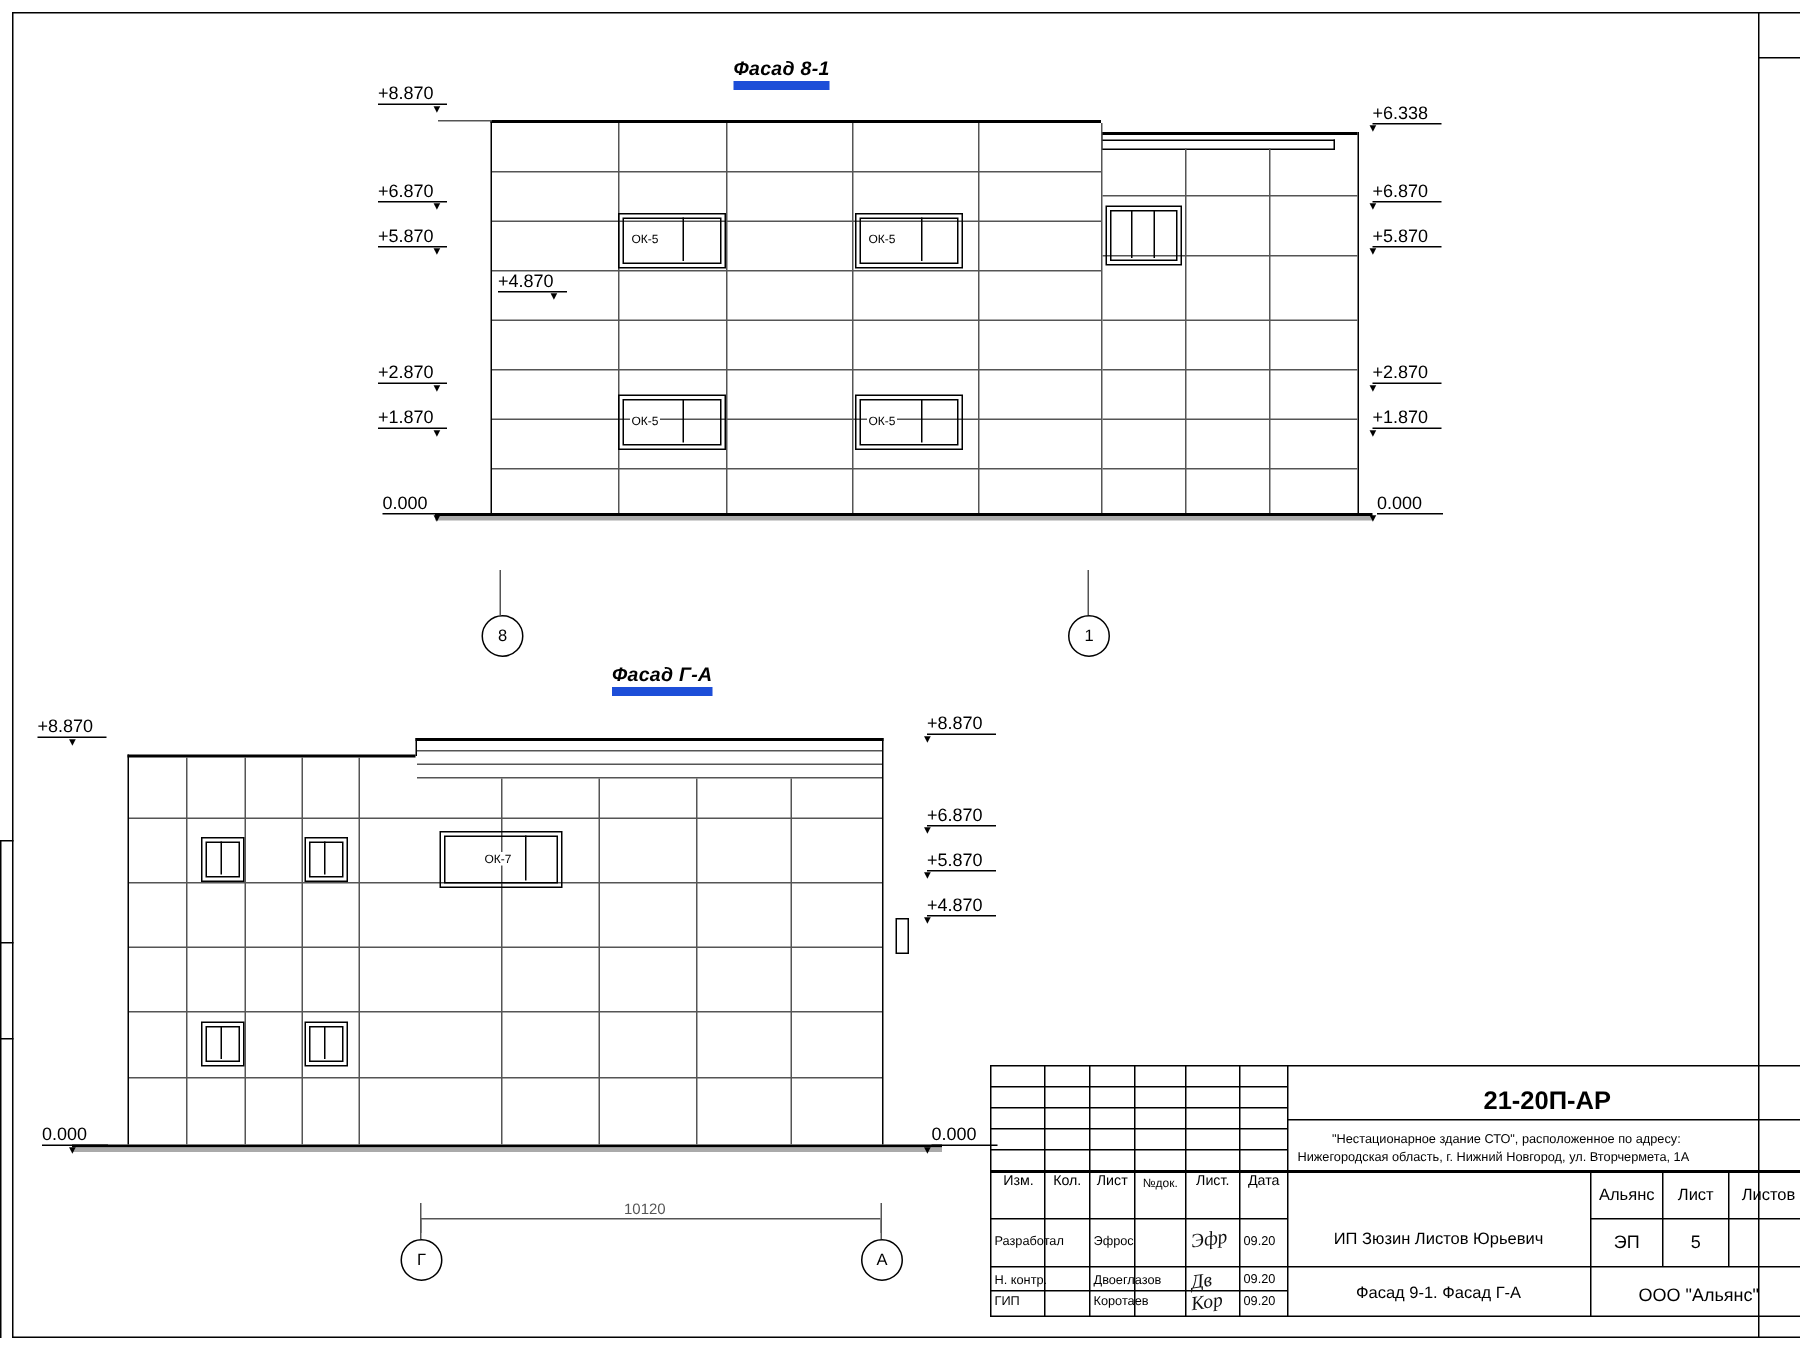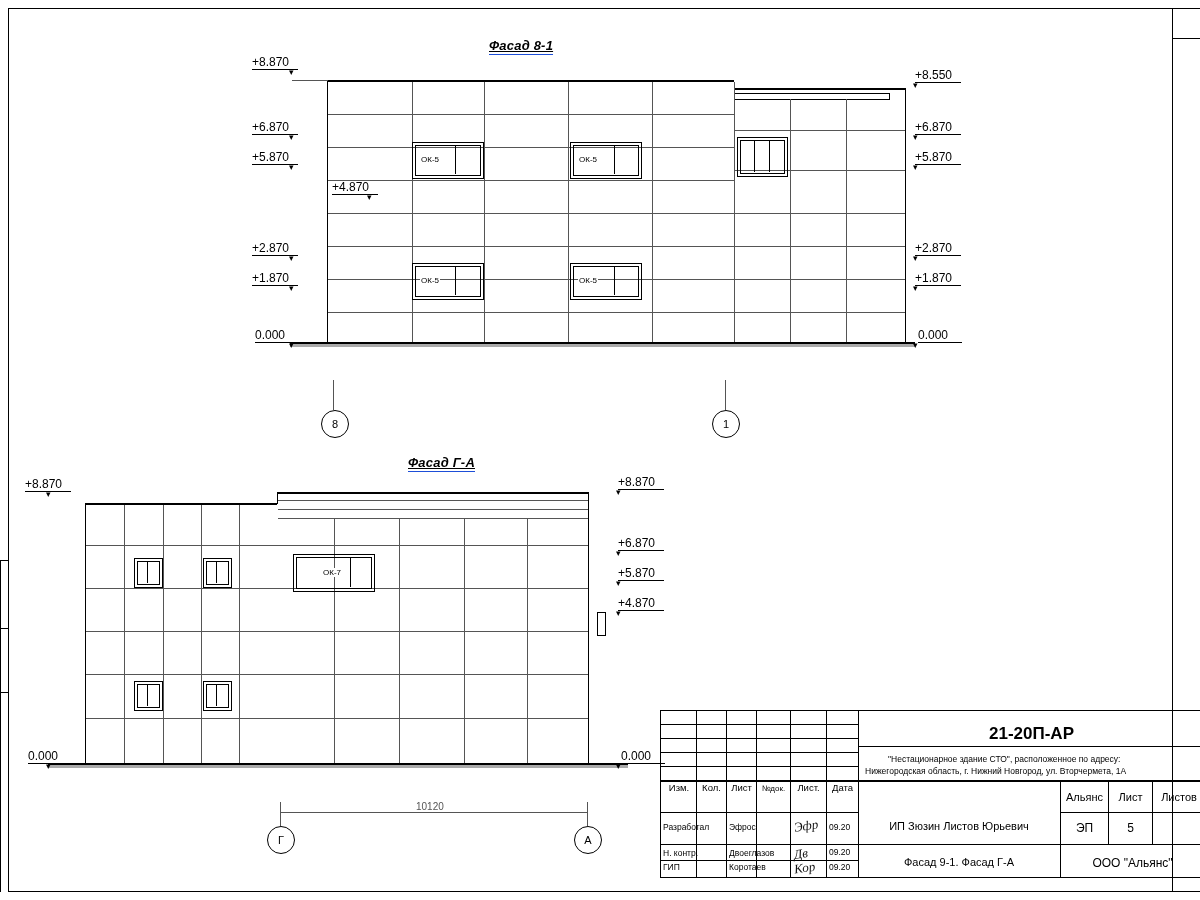--- a/index.html
+++ b/index.html
@@ -16,21 +16,21 @@
 
   
   .frame-v{width:1px;background:#000;}
   .frame-h{height:1px;background:#000;}
 
   
   .facade-title{
     font-style:italic;font-weight:bold;font-size:13px;letter-spacing:.2px;
     white-space:nowrap;
   }
-  .facade-title .ul{display:block;border-bottom:1px solid #1d4ed8;padding-bottom:1px;text-decoration:underline;}
+  .facade-title .ul{display:block;border-bottom:6px solid #1d4ed8;padding-bottom:1px;}
 
   
   .lvl{font-size:12px;white-space:nowrap;}
   .lvl .tick{display:block;height:1px;background:#000;}
   .mark-arrow{position:absolute;font-size:9px;line-height:9px;}
 
   
   .winlabel{
     position:absolute;font-size:8px;line-height:9px;
     background:#fff;padding:0 1px;white-space:nowrap;
@@ -165,21 +165,21 @@
     <span>+1.870</span><span class="tick" style="width:46px;"></span>
   </div>
   <div class="mark-arrow" style="left:289px;top:284px;">▾</div>
 
   <div class="lvl abs" style="left:255px;top:328px;">
     <span>0.000</span><span class="tick" style="width:44px;"></span>
   </div>
   <div class="mark-arrow" style="left:289px;top:341px;">▾</div>
 
   <div class="lvl abs" style="left:915px;top:68px;">
-    <span>+8.550</span><span class="tick" style="width:46px;"></span>
+    <span>+6.338</span><span class="tick" style="width:46px;"></span>
   </div>
   <div class="mark-arrow" style="left:913px;top:81px;">▾</div>
 
   <div class="lvl abs" style="left:915px;top:120px;">
     <span>+6.870</span><span class="tick" style="width:46px;"></span>
   </div>
   <div class="mark-arrow" style="left:913px;top:133px;">▾</div>
 
   <div class="lvl abs" style="left:915px;top:150px;">
     <span>+5.870</span><span class="tick" style="width:46px;"></span>
@@ -203,21 +203,21 @@
 
   <div class="ln thin" style="left:333px;top:380px;width:1px;height:30px;"></div>
   <div class="bubble" style="left:321px;top:410px;">
     <span>8</span>
   </div>
   <div class="ln thin" style="left:725px;top:380px;width:1px;height:30px;"></div>
   <div class="bubble" style="left:712px;top:410px;">
     <span>1</span>
   </div>
 
-  <div class="facade-title abs" style="left:408px;top:455px;">
+  <div class="facade-title abs" style="left:408px;top:442px;">
     <span class="ul">Фасад Г-А</span>
   </div>
 
   <div class="ln" style="left:85px;top:503px;width:1px;height:260px;"></div>
   <div class="ln" style="left:85px;top:503px;width:192px;height:2px;"></div>
   <div class="ln" style="left:277px;top:492px;width:312px;height:2px;"></div>
   <div class="ln" style="left:588px;top:492px;width:1px;height:271px;"></div>
   <div class="ln" style="left:48px;top:763px;width:580px;height:2px;"></div>
   <div class="ln lgrey" style="left:48px;top:765px;width:580px;height:3px;"></div>
   <div class="ln" style="left:277px;top:492px;width:1px;height:12px;"></div>

